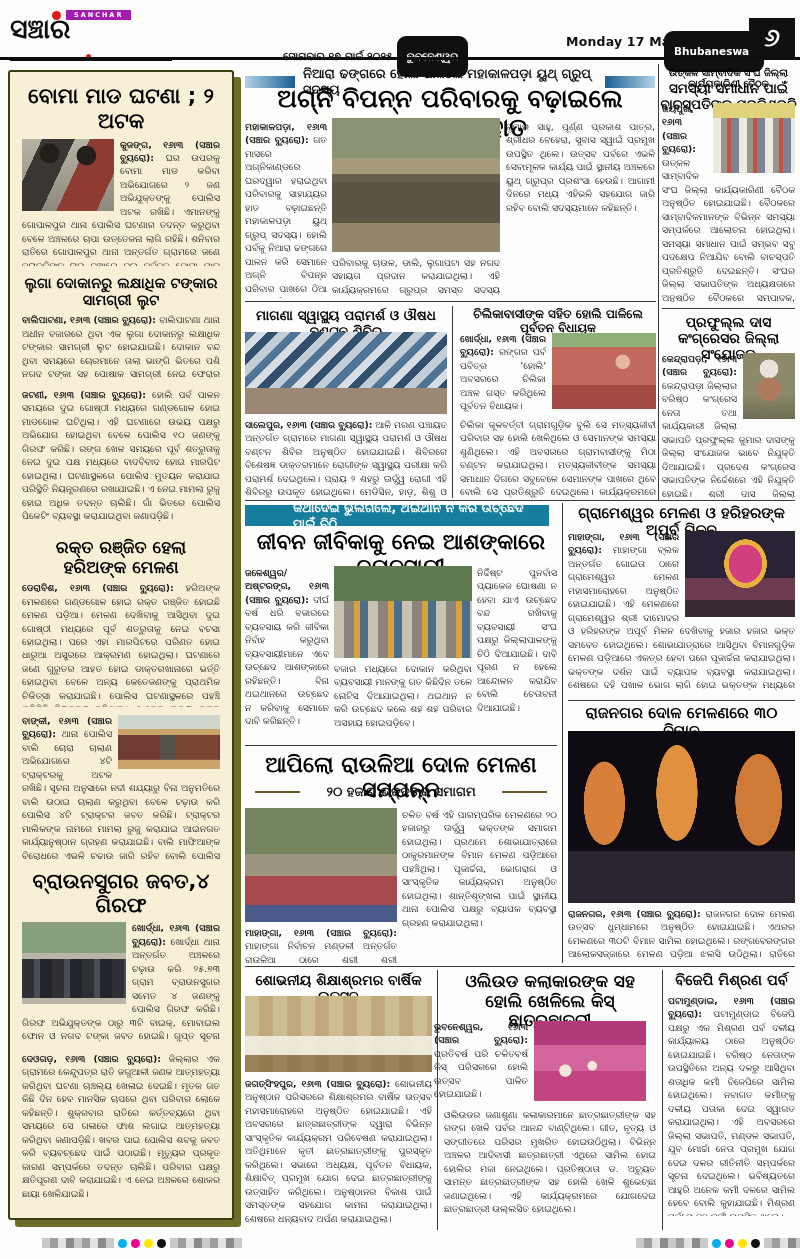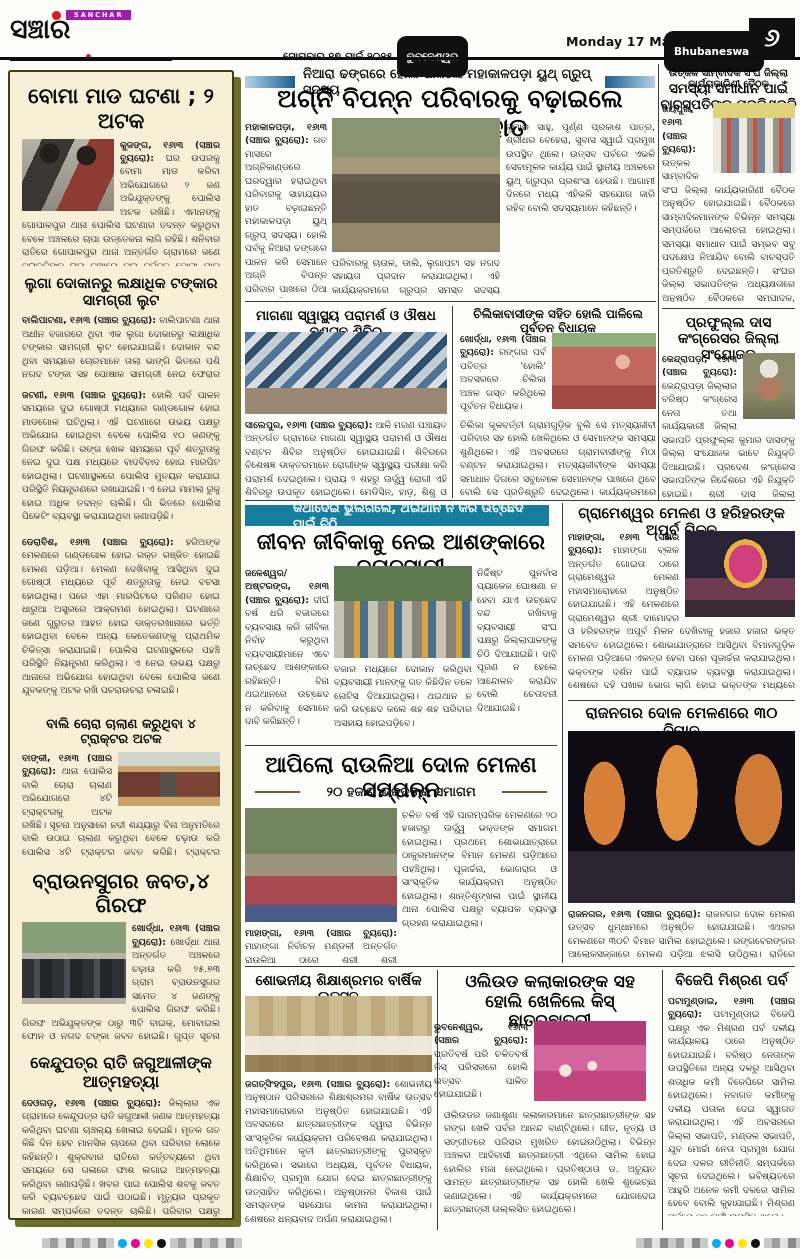--- a/index.html
+++ b/index.html
@@ -131,37 +131,36 @@
   <div class="lb-art" style="height:108px;">
     <div class="lb-hl" style="font-size:14.5px;">ଲୁଗା ଦୋକାନରୁ ଲକ୍ଷାଧିକ ଟଙ୍କାର ସାମଗ୍ରୀ ଲୁଟ</div>
     <p class="body" style="margin:0;"><b class="dl">ବାଲିପାଟଣା, ୧୬ା୩ (ସଞ୍ଚାର ବ୍ୟୁରୋ):</b> <span>ବାଲିପାଟଣା ଥାନା ଅଧୀନ ବଜାରରେ ଥିବା ଏକ ଲୁଗା ଦୋକାନରୁ ଲକ୍ଷାଧିକ ଟଙ୍କାର ସାମଗ୍ରୀ ଲୁଟ ହୋଇଯାଇଛି। ଦୋକାନ ବନ୍ଦ ଥିବା ସମୟରେ ଚୋରମାନେ ତାଲା ଭାଙ୍ଗି ଭିତରେ ପଶି ନଗଦ ଟଙ୍କା ସହ ପୋଷାକ ସାମଗ୍ରୀ ନେଇ ଫେରାର ହୋଇଯାଇଛନ୍ତି। ଦୋକାନୀଙ୍କ ଅଭିଯୋଗ ପରେ ପୋଲିସ ଘଟଣାସ୍ଥଳରେ ପହଞ୍ଚି ତଦନ୍ତ ଆରମ୍ଭ କରିଛି। ଲୁଟ ସାମଗ୍ରୀର ମୂଲ୍ୟ ପ୍ରାୟ ୨ ଲକ୍ଷ ଟଙ୍କା ହେବ ବୋଲି ଆକଳନ କରାଯାଉଛି।</span></p>
   </div>
 
   <div class="lb-art" style="height:140px;">
     <p class="body" style="margin:0;"><b class="dl">ଜଟଣୀ, ୧୬ା୩ (ସଞ୍ଚାର ବ୍ୟୁରୋ):</b> <span>ହୋଲି ପର୍ବ ପାଳନ ସମୟରେ ଦୁଇ ଗୋଷ୍ଠୀ ମଧ୍ୟରେ ଗଣ୍ଡଗୋଳ ହୋଇ ମାଡଗୋଳ ଘଟିଥିଲା। ଏହି ଘଟଣାରେ ଉଭୟ ପକ୍ଷରୁ ଅଭିଯୋଗ ହୋଇଥିବା ବେଳେ ପୋଲିସ ୧୦ ଜଣଙ୍କୁ ଗିରଫ କରିଛି। ରଙ୍ଗ ଖେଳ ସମୟରେ ପୂର୍ବ ଶତ୍ରୁତାକୁ ନେଇ ଦୁଇ ପକ୍ଷ ମଧ୍ୟରେ ବାଦବିବାଦ ହୋଇ ମାରପିଟ ହୋଇଥିଲା। ଘଟଣାସ୍ଥଳରେ ପୋଲିସ ମୁତୟନ କରାଯାଇ ପରିସ୍ଥିତି ନିୟନ୍ତ୍ରଣରେ ରଖାଯାଇଛି। ଏ ନେଇ ମାମଲା ରୁଜୁ ହୋଇ ଅଧିକ ତଦନ୍ତ ଚାଲିଛି। ଗାଁ ଭିତରେ ପୋଲିସ ପିକେଟିଂ ବ୍ୟବସ୍ଥା କରାଯାଇଥିବା ଜଣାପଡ଼ିଛି।</span></p>
   </div>
 
   <div class="lb-art" style="height:172px;">
+    <div class="lb-hl" style="font-size:17px;">ରକ୍ତ ରଞ୍ଜିତ ହେଲା ହରିଅଙ୍କ ମେଳଣ</div>
     <p class="body" style="margin:0;"><b class="dl">ଡେରାବିଶ, ୧୬ା୩ (ସଞ୍ଚାର ବ୍ୟୁରୋ):</b> <span>ହରିଅଙ୍କ ମେଳଣରେ ଗଣ୍ଡଗୋଳ ହୋଇ ରକ୍ତ ରଞ୍ଜିତ ହୋଇଛି ମେଳଣ ପଡ଼ିଆ। ମେଳଣ ଦେଖିବାକୁ ଆସିଥିବା ଦୁଇ ଗୋଷ୍ଠୀ ମଧ୍ୟରେ ପୂର୍ବ ଶତ୍ରୁତାକୁ ନେଇ ବଚସା ହୋଇଥିଲା। ପରେ ଏହା ମାରପିଟରେ ପରିଣତ ହୋଇ ଧାରୁଆ ଅସ୍ତ୍ରରେ ଆକ୍ରମଣ ହୋଇଥିଲା। ଘଟଣାରେ ଜଣେ ଗୁରୁତର ଆହତ ହୋଇ ଡାକ୍ତରଖାନାରେ ଭର୍ତ୍ତି ହୋଇଥିବା ବେଳେ ଅନ୍ୟ କେତେଜଣଙ୍କୁ ପ୍ରାଥମିକ ଚିକିତ୍ସା କରାଯାଇଛି। ପୋଲିସ ଘଟଣାସ୍ଥଳରେ ପହଞ୍ଚି ପରିସ୍ଥିତି ନିୟନ୍ତ୍ରଣ କରିଥିଲା। ଏ ନେଇ ଉଭୟ ପକ୍ଷରୁ ଥାନାରେ ଅଭିଯୋଗ ହୋଇଥିବା ବେଳେ ପୋଲିସ ଜଣେ ଯୁବକଙ୍କୁ ଅଟକ ରଖି ପଚରାଉଚରା ଚଳାଇଛି।</span></p>
   </div>
 
   <div class="lb-art" style="height:146px;">
-    <div class="lb-hl" style="font-size:13px;">ବାଲି ଚୋରା ଚାଲାଣ କରୁଥିବା ୪ ଟ୍ରାକ୍ଟର ଅଟକ</div>
     <div class="ph ph-tractors fr" style="width:102px;height:54px;"></div>
     <p class="body" style="margin:0;"><b class="dl">ବାଙ୍କୀ, ୧୬ା୩ (ସଞ୍ଚାର ବ୍ୟୁରୋ):</b> <span>ଥାନା ପୋଲିସ ବାଲି ଚୋରା ଚାଲାଣ ଅଭିଯୋଗରେ ୪ଟି ଟ୍ରାକ୍ଟରକୁ ଅଟକ ରଖିଛି। ସୂଚନା ଅନୁସାରେ ନଦୀ ଶଯ୍ୟାରୁ ବିନା ଅନୁମତିରେ ବାଲି ଉଠାଇ ଚାଲାଣ କରୁଥିବା ବେଳେ ଚଢ଼ାଉ କରି ପୋଲିସ ୪ଟି ଟ୍ରାକ୍ଟର ଜବତ କରିଛି। ଟ୍ରାକ୍ଟର ମାଲିକଙ୍କ ନାମରେ ମାମଲା ରୁଜୁ କରାଯାଇ ଆଇନଗତ କାର୍ଯ୍ୟାନୁଷ୍ଠାନ ଗ୍ରହଣ କରାଯାଇଛି। ବାଲି ମାଫିଆଙ୍କ ବିରୋଧରେ ଏଭଳି ଚଢ଼ାଉ ଜାରି ରହିବ ବୋଲି ପୋଲିସ ପକ୍ଷରୁ କୁହାଯାଇଛି।</span></p>
   </div>
 
   <div class="lb-art" style="height:178px;">
     <div class="lb-hl" style="font-size:20.5px;">ବ୍ରାଉନସୁଗର ଜବତ,୪ ଗିରଫ</div>
     <div class="ph ph-bikes fl" style="width:104px;height:82px;"></div>
     <p class="body" style="margin:0;"><b class="dl">ଖୋର୍ଦ୍ଧା, ୧୬ା୩ (ସଞ୍ଚାର ବ୍ୟୁରୋ):</b> <span>ଖୋର୍ଦ୍ଧା ଥାନା ଅନ୍ତର୍ଗତ ଅଞ୍ଚଳରେ ଚଢ଼ାଉ କରି ୨୫.୭୩ ଗ୍ରାମ ବ୍ରାଉନସୁଗର ସମେତ ୪ ଜଣଙ୍କୁ ପୋଲିସ ଗିରଫ କରିଛି। ଗିରଫ ଅଭିଯୁକ୍ତଙ୍କ ଠାରୁ ୩ଟି ବାଇକ୍, ମୋବାଇଲ ଫୋନ ଓ ନଗଦ ଟଙ୍କା ଜବତ ହୋଇଛି। ଗୁପ୍ତ ସୂଚନା ପାଇ ପୋଲିସ ଏହି ଚଢ଼ାଉ କରିଥିଲା। ଅଭିଯୁକ୍ତମାନଙ୍କ ନାମରେ ଏନଡିପିଏସ ଆଇନରେ ମାମଲା ରୁଜୁ କରାଯାଇ କୋର୍ଟ ଚାଲାଣ କରାଯାଇଛି। ଡ୍ରଗ୍ସ କାରବାର ବିରୋଧରେ ଅଭିଯାନ ଜାରି ରହିବ ବୋଲି ପୋଲିସ କହିଛି।</span></p>
   </div>
 
   <div class="lb-art" style="height:168px;">
-    <div class="lb-hl" style="font-size:16px;">କେନ୍ଦୁପତ୍ର ରାତି ଜଗୁଆଳୀଙ୍କ ଆତ୍ମହତ୍ୟା</div>
     <p class="body" style="margin:0;"><b class="dl">ଦେଓଗଡ଼, ୧୬ା୩ (ସଞ୍ଚାର ବ୍ୟୁରୋ):</b> <span>ଜିଲ୍ଲାର ଏକ ଗ୍ରାମରେ କେନ୍ଦୁପତ୍ର ରାତି ଜଗୁଆଳୀ ଜଣକ ଆତ୍ମହତ୍ୟା କରିଥିବା ଘଟଣା ଚାଞ୍ଚଲ୍ୟ ଖେଳାଇ ଦେଇଛି। ମୃତକ ଗତ କିଛି ଦିନ ହେବ ମାନସିକ ଚାପରେ ଥିବା ପରିବାର ଲୋକେ କହିଛନ୍ତି। ଶୁକ୍ରବାର ରାତିରେ କର୍ତ୍ତବ୍ୟରେ ଥିବା ସମୟରେ ସେ ଗଳାରେ ଫାଶ ଲଗାଇ ଆତ୍ମହତ୍ୟା କରିଥିବା ଜଣାପଡ଼ିଛି। ଖବର ପାଇ ପୋଲିସ ଶବକୁ ଜବତ କରି ବ୍ୟବଚ୍ଛେଦ ପାଇଁ ପଠାଇଛି। ମୃତ୍ୟୁର ପ୍ରକୃତ କାରଣ ସମ୍ପର୍କରେ ତଦନ୍ତ ଚାଲିଛି। ପରିବାର ପକ୍ଷରୁ କ୍ଷତିପୂରଣ ଦାବି କରାଯାଇଛି। ଏ ନେଇ ଅଞ୍ଚଳରେ ଶୋକର ଛାୟା ଖେଳିଯାଇଛି।</span></p>
   </div>
 </div>
 
 <div class="abs kicker1" style="left:245px;top:66px;width:410px;">
   <span class="kblock"></span>
   <span>ନିଆରା ଢଙ୍ଗରେ ହୋଲି ପାଳିଲେ ମହାକାଳପଡ଼ା ୟୁଥ୍ ଗ୍ରୁପ୍ ସଦସ୍ୟ</span>
   <span class="kblock r"></span>
 </div>
 <div class="abs hl" style="left:245px;top:85px;width:410px;font-size:25px;">ଅଗ୍ନି ବିପନ୍ନ ପରିବାରକୁ ବଢ଼ାଇଲେ ସହଯୋଗର ହାତ</div>

